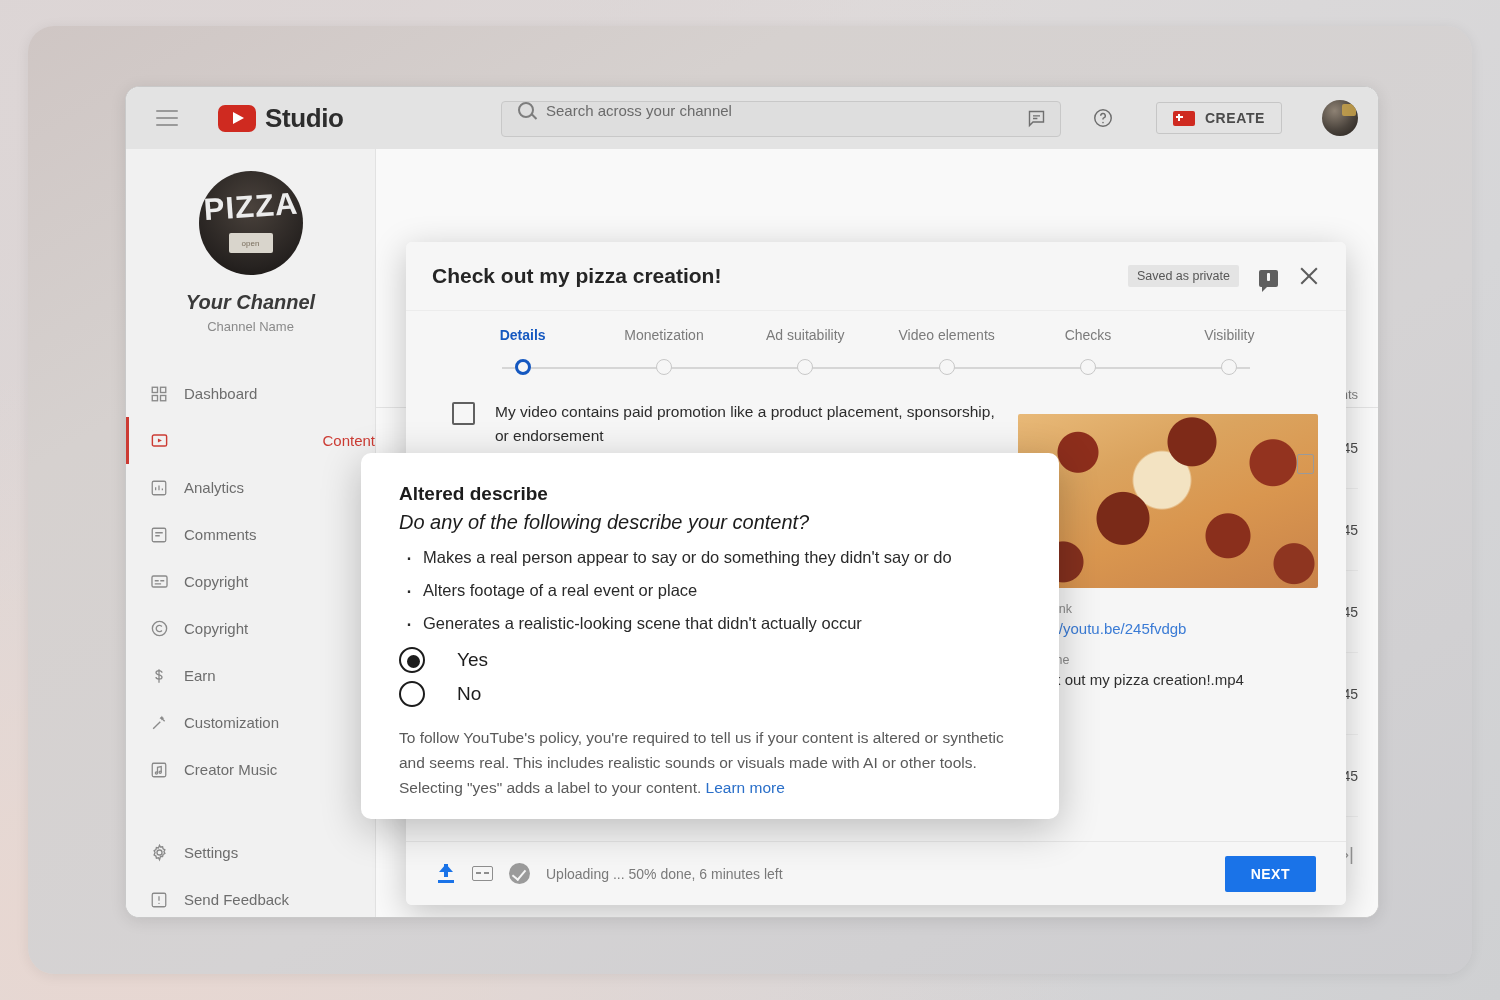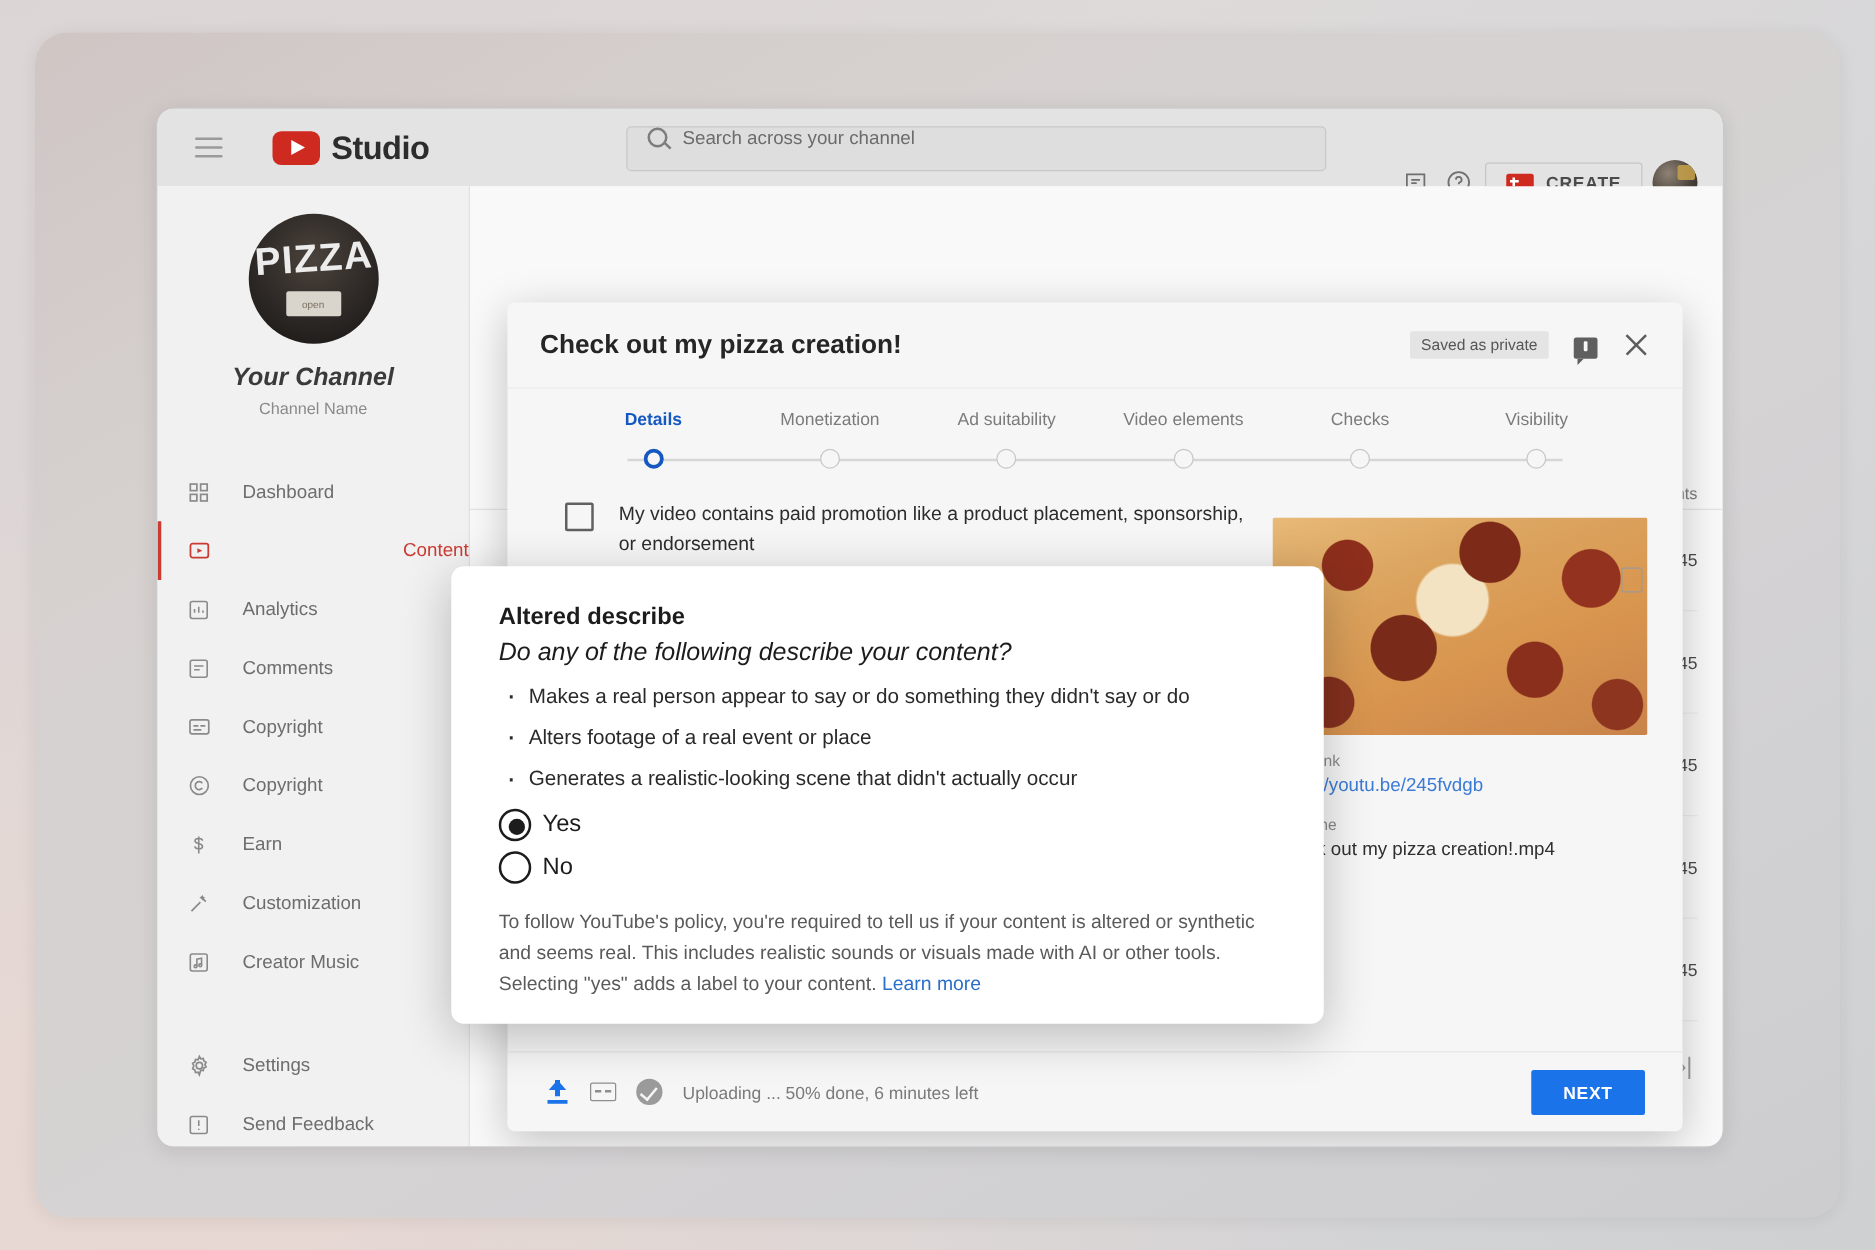--- a/index.html
+++ b/index.html
@@ -66,21 +66,21 @@
     background: #dedede;
     border: 1px solid #c8c8c8;
     border-radius: 4px;
     display:flex; gap:12px;
     padding: 0 16px;
   }
   .search-ico { width:16px;height:16px;border:2px solid #7d7d7d;border-radius:50%;position:relative;flex:none;}
   .search-ico::after{content:"";position:absolute;width:2px;height:7px;background:#7d7d7d;right:-3px;bottom:-4px;transform:rotate(-45deg);}
   .search-ph { font-size:15px; color:#6b6b6b; }
 
-  .top-right { position:absolute; right: 20px; top:0; height:62px; display:flex; align-items:center; gap:8px;margin-top:28px;}
+  .top-right { position:absolute; right: 20px; top:0; height:62px; display:flex; align-items:center; gap:40px;}
   .ic-btn { width:26px; height:26px; color:#6f6f6f; display:flex;align-items:center;justify-content:center; cursor:pointer;}
   .create-btn {
     display:flex; align-items:center; gap:10px;
     border:1px solid #c6c6c6; border-radius:3px;
     padding: 7px 16px; background:#e3e3e3; cursor:pointer;
   }
   .create-cam { width:22px;height:15px;background:#cf2a20;border-radius:2px;position:relative;}
   .create-cam::before{content:"";position:absolute;left:3px;top:5.5px;width:7px;height:2px;background:#fff;}
   .create-cam::after{content:"";position:absolute;left:5.5px;top:3px;width:2px;height:7px;background:#fff;}
   .create-label{font-size:14px;font-weight:bold;color:#4b4b4b;letter-spacing:0.6px;}
@@ -107,21 +107,21 @@
     position:absolute; left:50%; top:18px; transform:translateX(-50%) rotate(-4deg);
     font-size:31px; font-weight:bold; color:#ececec; letter-spacing:1px; white-space:nowrap;
   }
   .ca-sign{position:absolute;left:50%;top:62px;transform:translateX(-50%);width:44px;height:20px;background:#d9d5cc;border-radius:2px;}
   .ca-sign::after{content:"open";position:absolute;inset:0;display:flex;align-items:center;justify-content:center;font-size:8px;color:#7a6f5e;}
   .channel-title { margin-top:16px; font-size:20px; font-weight:bold; color:#3a3a3a;font-style:italic; }
   .channel-sub { margin-top:5px; font-size:13px; color:#8a8a8a; }
 
   .nav { margin-top: 22px; }
   .nav-item {
-    display:flex; align-items:center; gap:24px;
+    display:flex; align-items:center; gap:14px;
     height: 47px; padding-left: 22px;
     font-size:15px; color:#6d6d6d; cursor:pointer;
   }
   .nav-item.active { color:#cc3b33;justify-content:space-between; }
   .nav-item.active .nav-ico { color:#cc3b33; }
   .nav-item.active::before {
     content:""; position:absolute; left:0; width:3px; height:47px; background:#cc3b33;
   }
   .nav-item { position:relative; }
   .nav-ico { width:22px;height:22px;color:#8a8a8a;display:flex;align-items:center;justify-content:center;flex:none;}
@@ -230,21 +230,21 @@
     background:#fff;
     border-radius:10px;
     box-shadow: 0 10px 40px rgba(0,0,0,0.24);
     padding: 30px 38px;
   }
   .am-title { font-size:19px; font-weight:bold; color:#1c1c1c; }
   .am-q { margin-top:6px; font-size:20px; color:#1c1c1c;font-style:italic; }
   .am-list { margin-top:14px; list-style:none; }
   .am-list li { position:relative; padding-left:24px; font-size:16.5px; color:#2a2a2a; margin-bottom:14px; }
   .am-list li::before { content:"\00b7"; position:absolute; left:6px; top:-5px; font-size:24px; color:#2a2a2a; }
-  .radio-row { display:flex; align-items:center; gap:9px; margin-top:8px; cursor:pointer;}
+  .radio-row { display:flex; align-items:center; gap:32px; margin-top:8px; cursor:pointer;}
   .radio { width:26px;height:26px;border-radius:50%;border:2.5px solid #1c1c1c; position:relative; flex:none;}
   .radio.checked::after{content:"";position:absolute;left:5.5px;top:5.5px;width:13px;height:13px;border-radius:50%;background:#1c1c1c;}
   .radio-label { font-size:19px; color:#1c1c1c; }
   .am-policy { margin-top:18px; font-size:15.5px; color:#5a5a5a; line-height:1.62; }
   .am-policy a { color:#2a6fc9; text-decoration:none; cursor:pointer; }
 </style>
 </head>
 <body>
 
 <div class="device-frame"></div>

